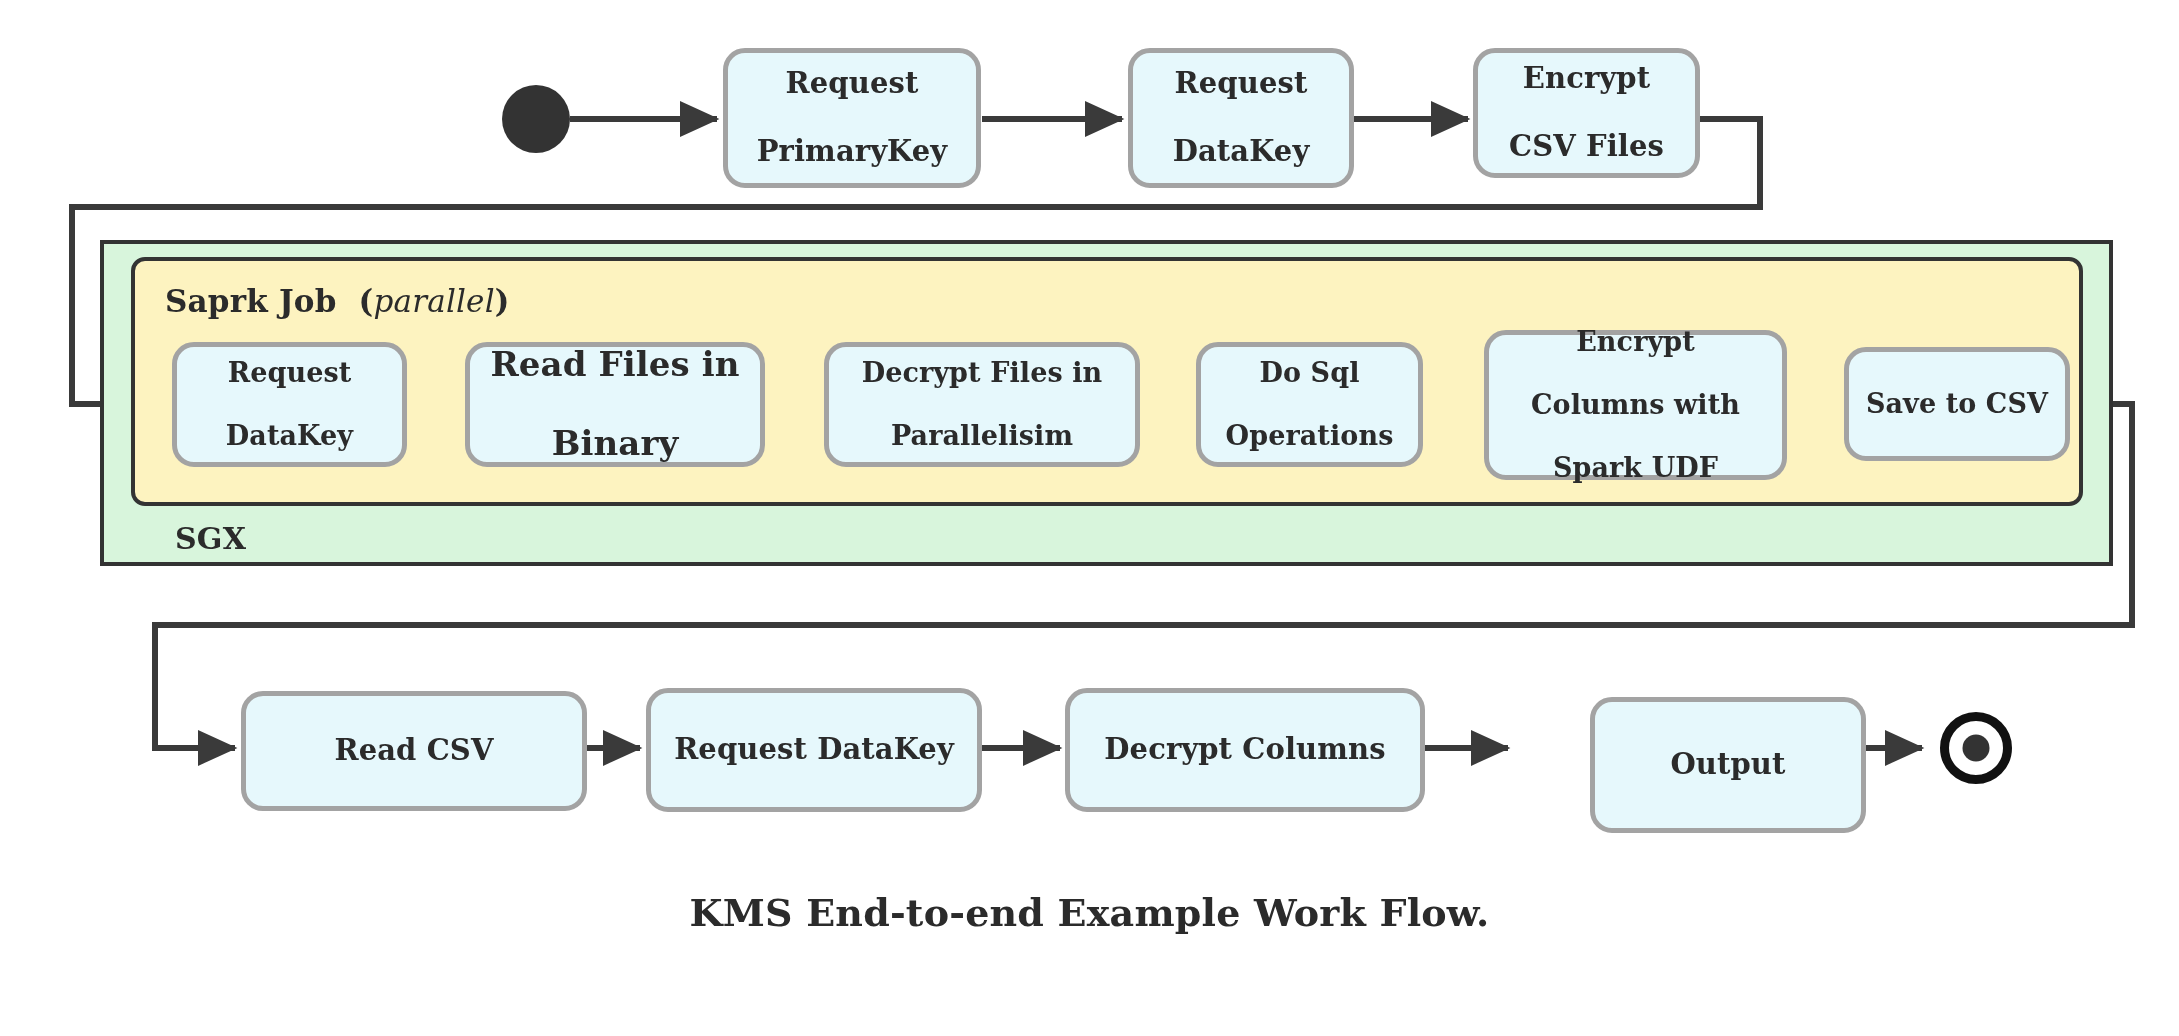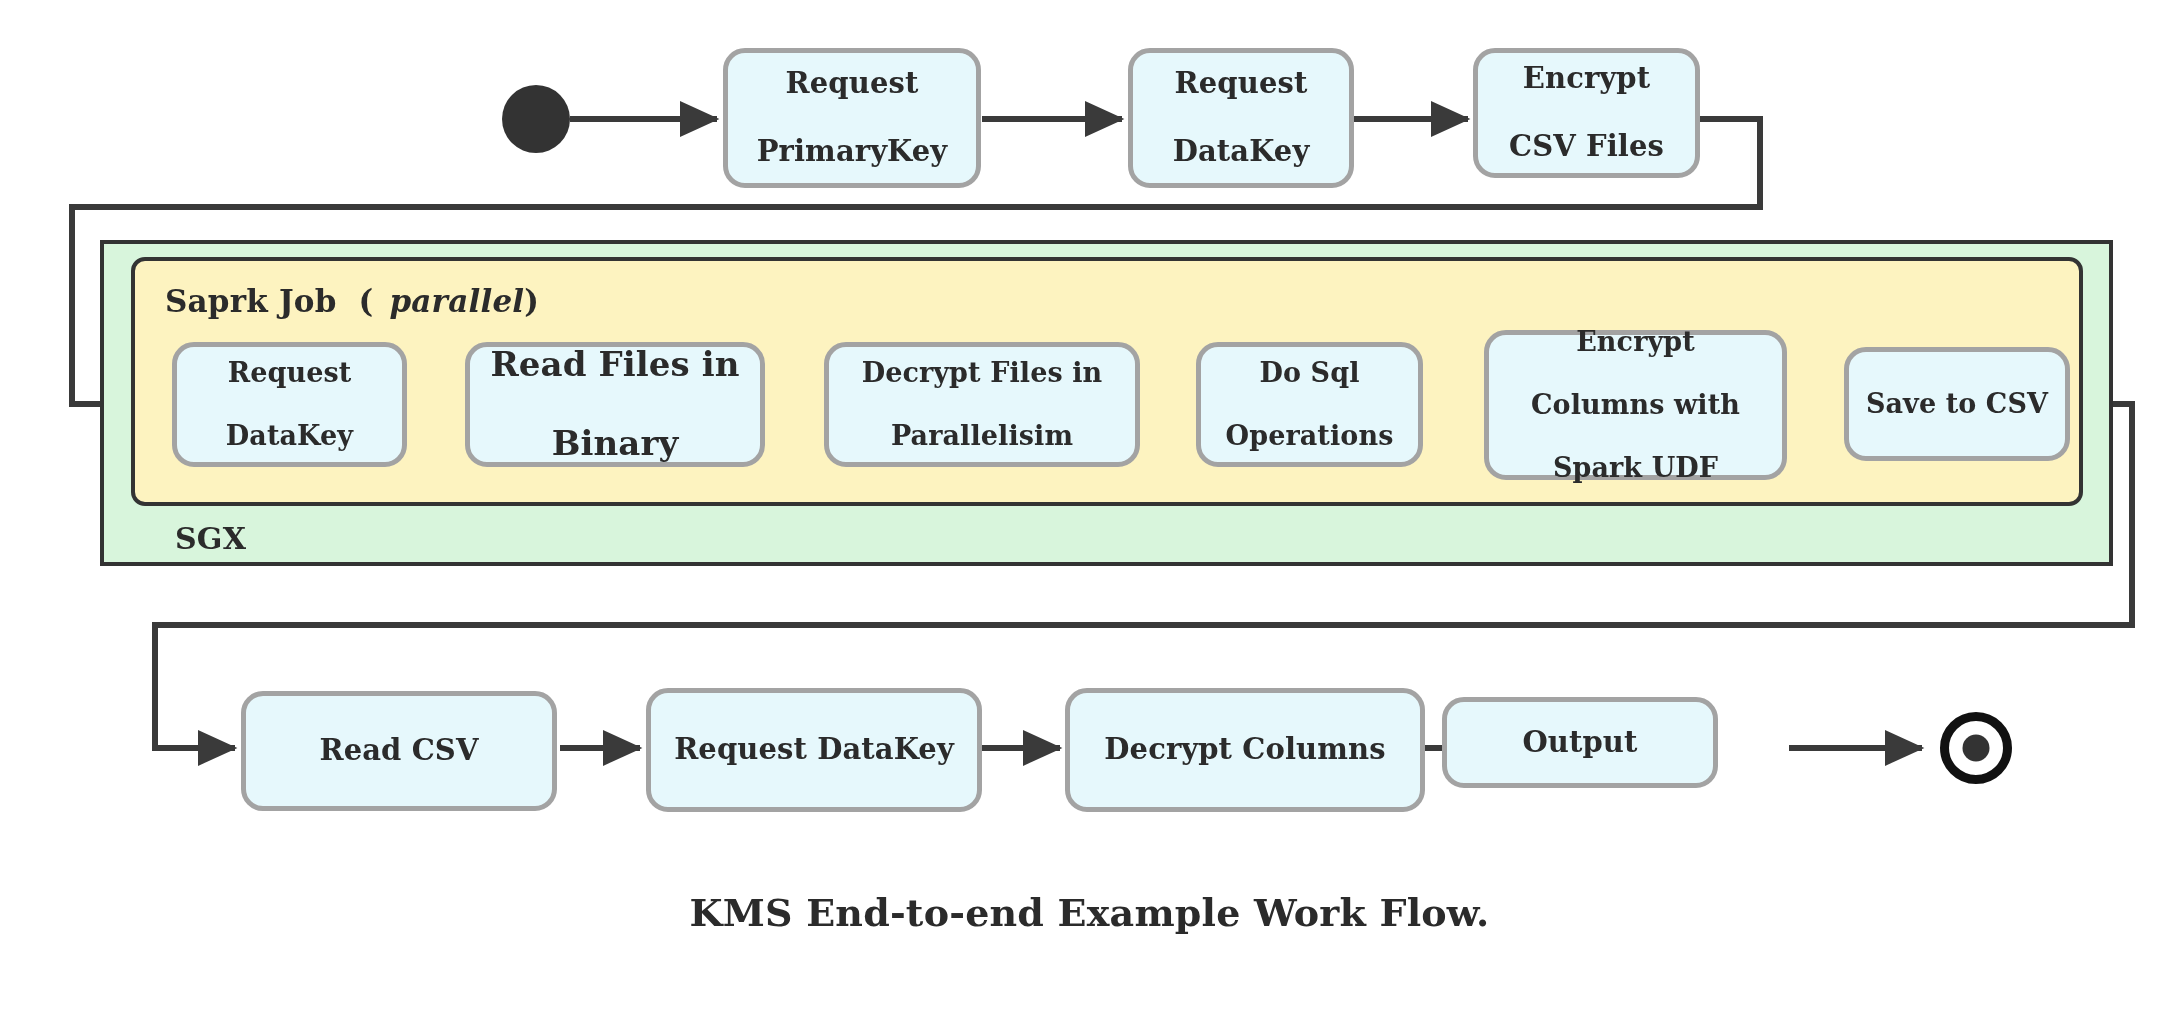--- a/index.html
+++ b/index.html
@@ -44,22 +44,21 @@
     color: #2b2b2b;
     font-weight: bold;
     white-space: nowrap;
     letter-spacing: 0.2px;
   }
   .lane-label .paren {
     font-weight: bold;
   }
   .lane-label .ital {
     font-style: italic;
-    font-weight: bold;
-    margin-left: 16px;
+    font-weight: normal;
   }
   
   .node {
     position: absolute;
     box-sizing: border-box;
     background: #e6f8fc;
     border: 5px solid #a3a3a3;
     border-radius: 22px;
     display: flex;
     align-items: center;
@@ -212,39 +211,39 @@
       <span>Spark UDF</span>
     </span>
   </div>
 
   <div class="node" style="left:1844px; top:347px; width:226px; height:114px; font-size:27px;">
     <span>
       <span>Save to CSV</span>
     </span>
   </div>
 
-  <div class="node" style="left:241px; top:691px; width:316px; height:120px; font-size:29px;">
+  <div class="node" style="left:241px; top:691px; width:346px; height:120px; font-size:29px;">
     <span>
       <span>Read CSV</span>
     </span>
   </div>
 
   <div class="node" style="left:646px; top:688px; width:336px; height:124px; font-size:29px;">
     <span>
       <span>Request DataKey</span>
     </span>
   </div>
 
   <div class="node" style="left:1065px; top:688px; width:360px; height:124px; font-size:29px;">
     <span>
       <span>Decrypt Columns</span>
     </span>
   </div>
 
-  <div class="node" style="left:1442px; top:697px; width:276px; height:91px; font-size:29px;">
+  <div class="node" style="left:1590px; top:697px; width:276px; height:136px; font-size:29px;">
     <span>
       <span>Output</span>
     </span>
   </div>
 
   <div class="caption" style="left:0; top:890px; font-size:38px;">KMS End-to-end Example Work Flow.</div>
 
 </div>
 
 </body></html>

